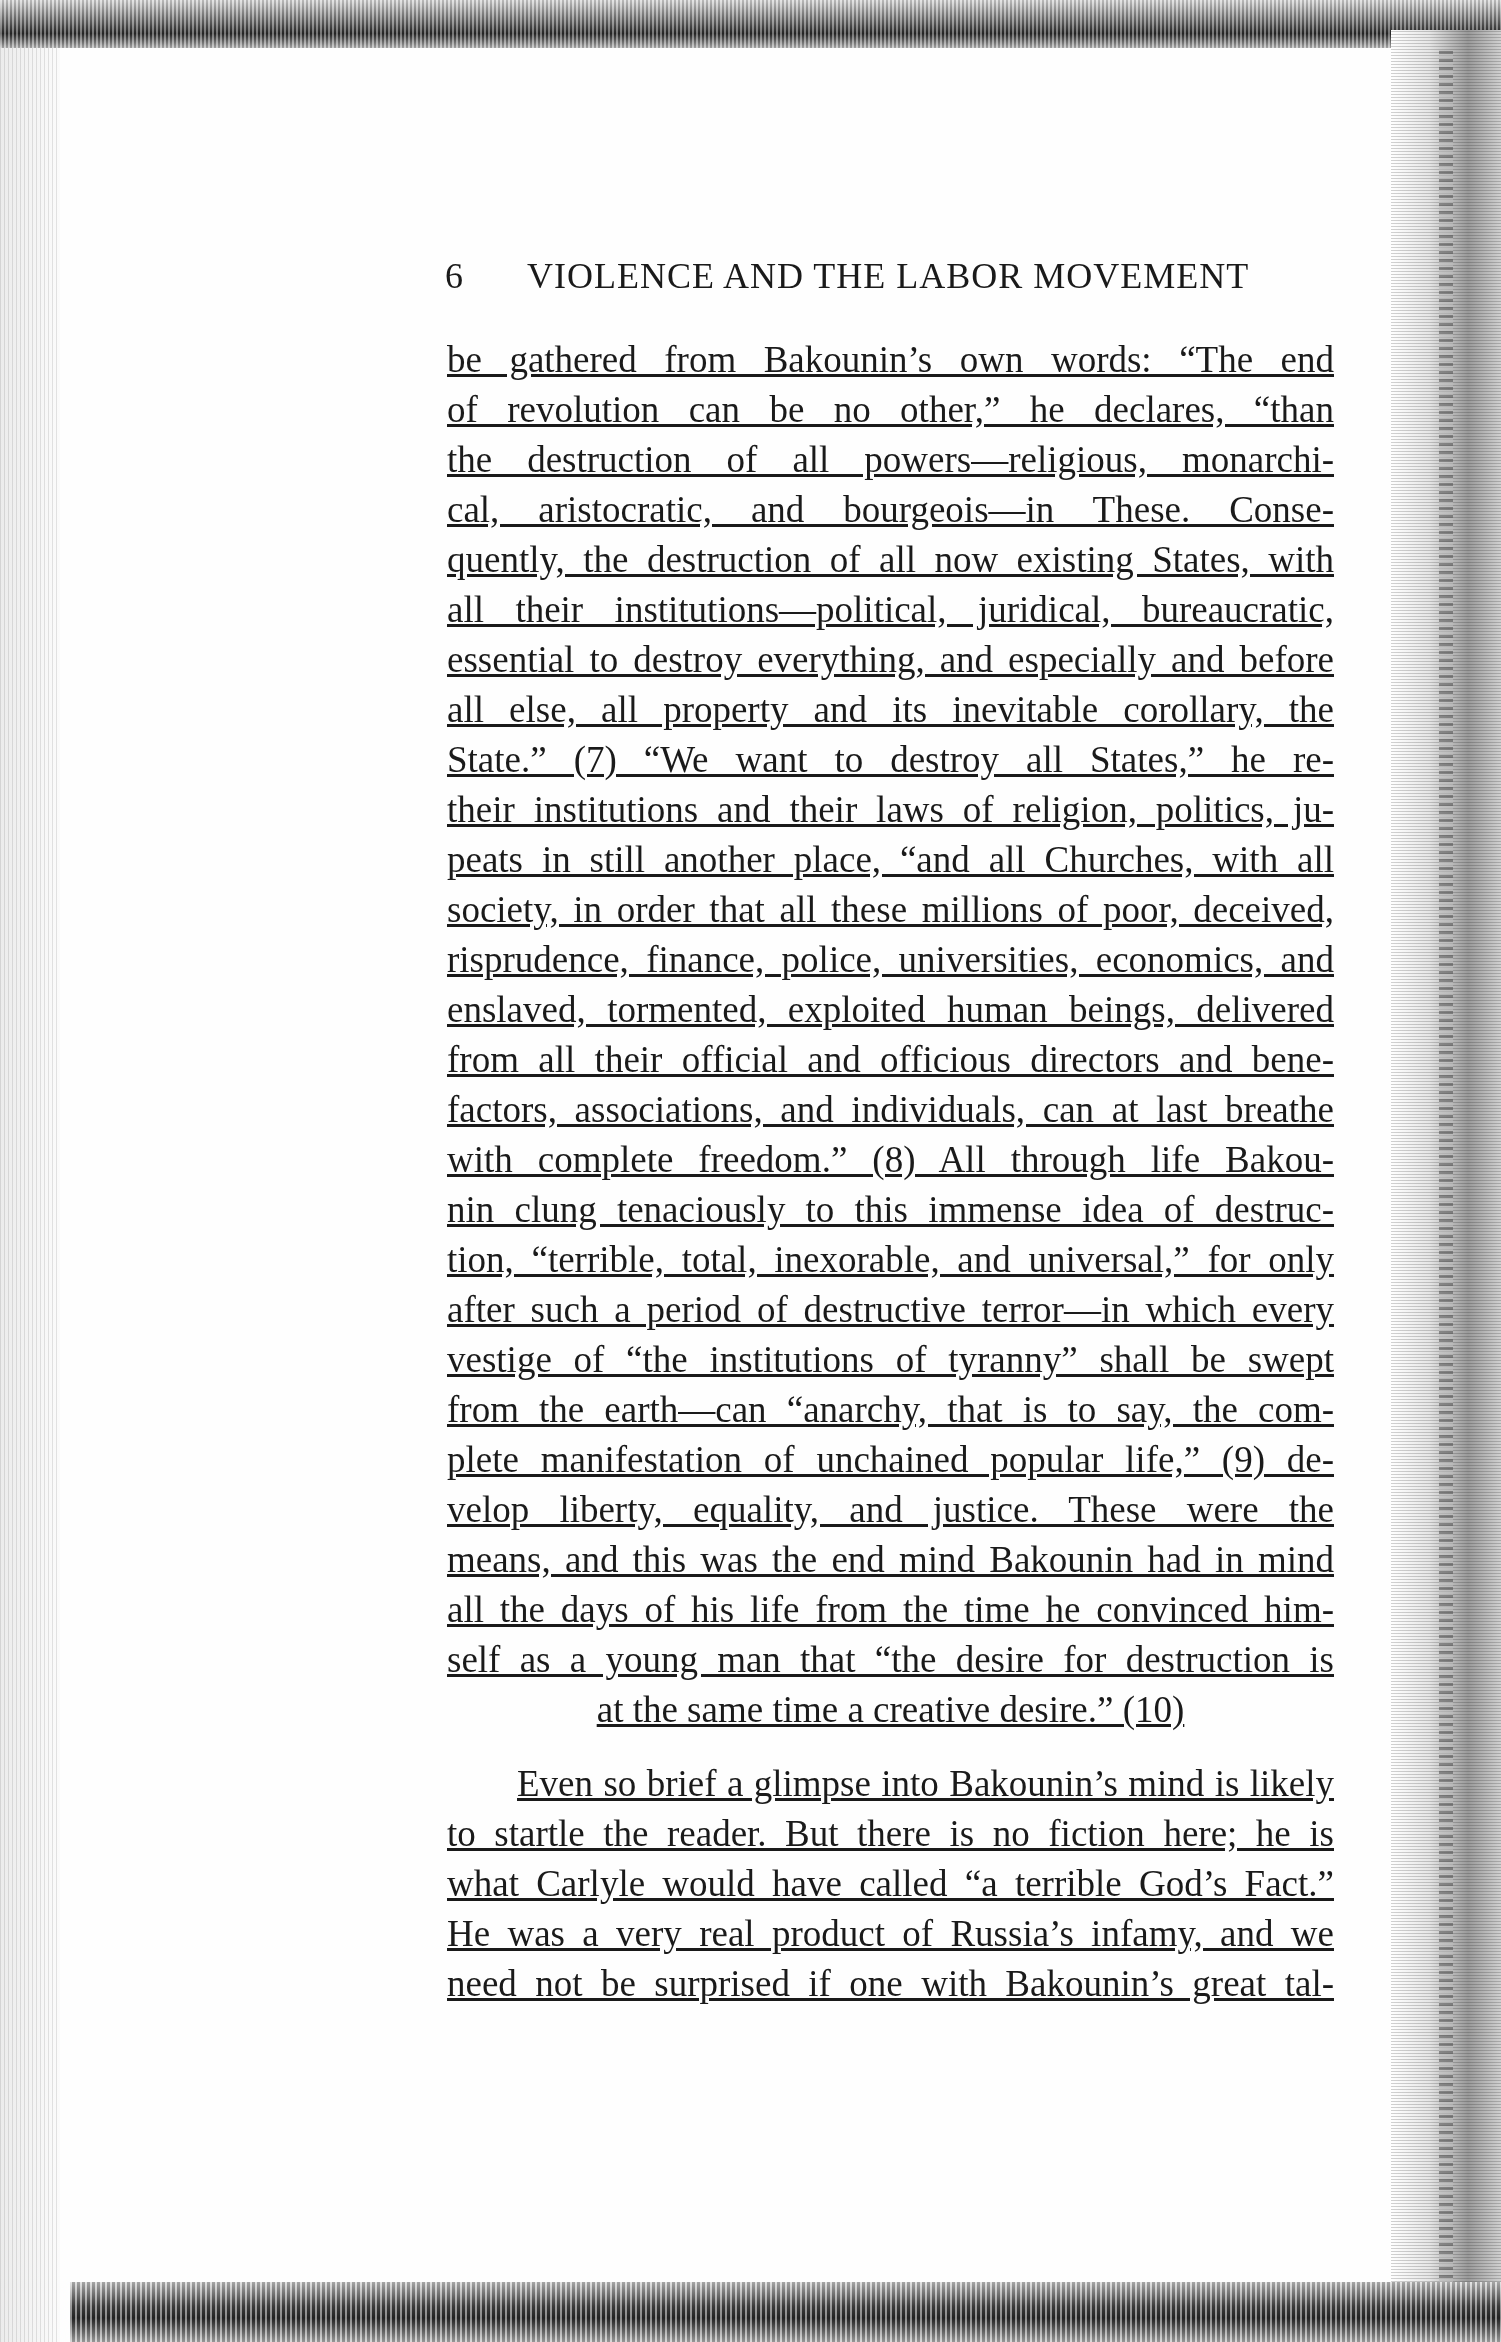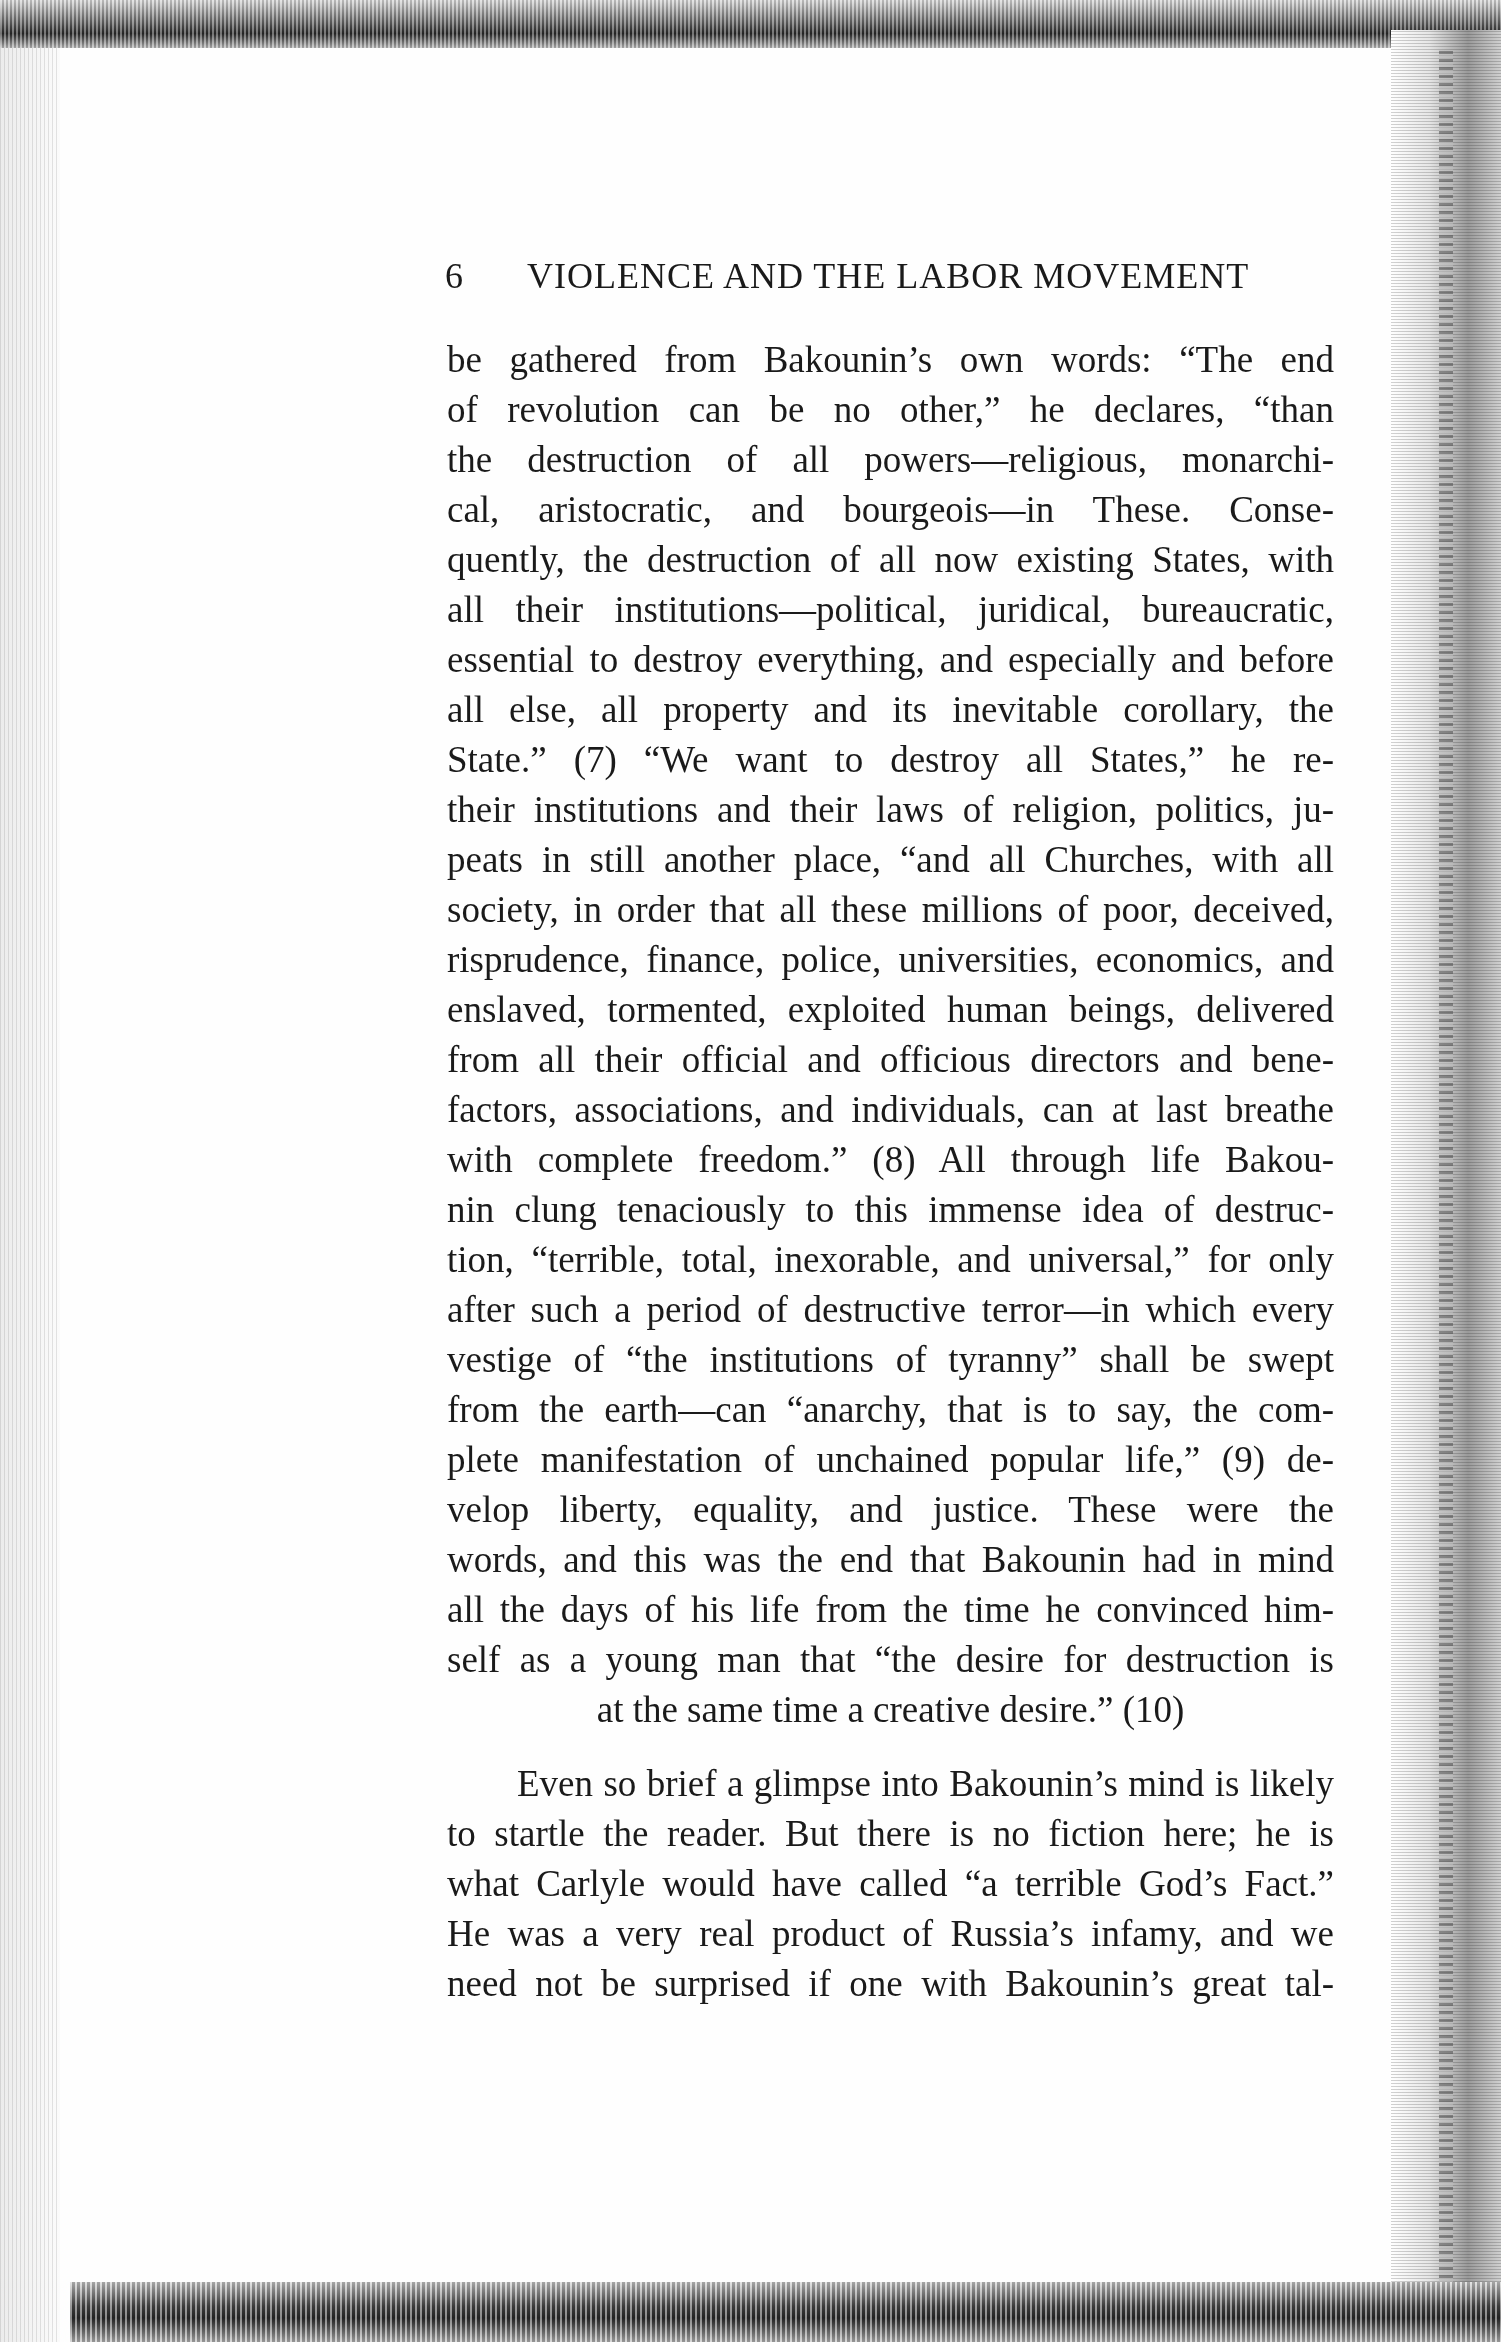--- a/index.html
+++ b/index.html
@@ -49,20 +49,21 @@
   .folio { position: absolute; left: 0; top: 0; }
   .head-title { position: absolute; left: 82px; top: 0; }
 
   .body-text {
     position: absolute; left: 447px; top: 335px; width: 1636px;
   }
   .line {
     display: block; height: 50px; line-height: 50px;
     font-size: 37px; white-space: nowrap;
     width: 1636px;
+    text-decoration: underline;
   }
   .line.just { text-align: justify; text-align-last: justify; width: 881px; }
   .line.last { text-align: center; width: 881px; }
   .line.indent { padding-left: 70px; width: 811px; margin-top: 24px; }
   .body-text .line { width: 887px; }
   .body-text .line.indent { width: 817px; }
 </style>
 </head>
 <body>
 
@@ -96,21 +97,21 @@
         <span class="line just">from all their official and officious directors and bene-</span>
         <span class="line just">factors, associations, and individuals, can at last breathe</span>
         <span class="line just">with complete freedom.” (8) All through life Bakou-</span>
         <span class="line just">nin clung tenaciously to this immense idea of destruc-</span>
         <span class="line just">tion, “terrible, total, inexorable, and universal,” for only</span>
         <span class="line just">after such a period of destructive terror—in which every</span>
         <span class="line just">vestige of “the institutions of tyranny” shall be swept</span>
         <span class="line just">from the earth—can “anarchy, that is to say, the com-</span>
         <span class="line just">plete manifestation of unchained popular life,” (9) de-</span>
         <span class="line just">velop liberty, equality, and justice. These were the</span>
-        <span class="line just">words, and this was the end that Bakounin had in mind</span>
+        <span class="line just">means, and this was the end mind Bakounin had in mind</span>
         <span class="line just">all the days of his life from the time he convinced him-</span>
         <span class="line just">self as a young man that “the desire for destruction is</span>
         <span class="line last">at the same time a creative desire.” (10)</span>
       </div>
       <div>
         <span class="line just indent">Even so brief a glimpse into Bakounin’s mind is likely</span>
         <span class="line just">to startle the reader. But there is no fiction here; he is</span>
         <span class="line just">what Carlyle would have called “a terrible God’s Fact.”</span>
         <span class="line just">He was a very real product of Russia’s infamy, and we</span>
         <span class="line just">need not be surprised if one with Bakounin’s great tal-</span>

